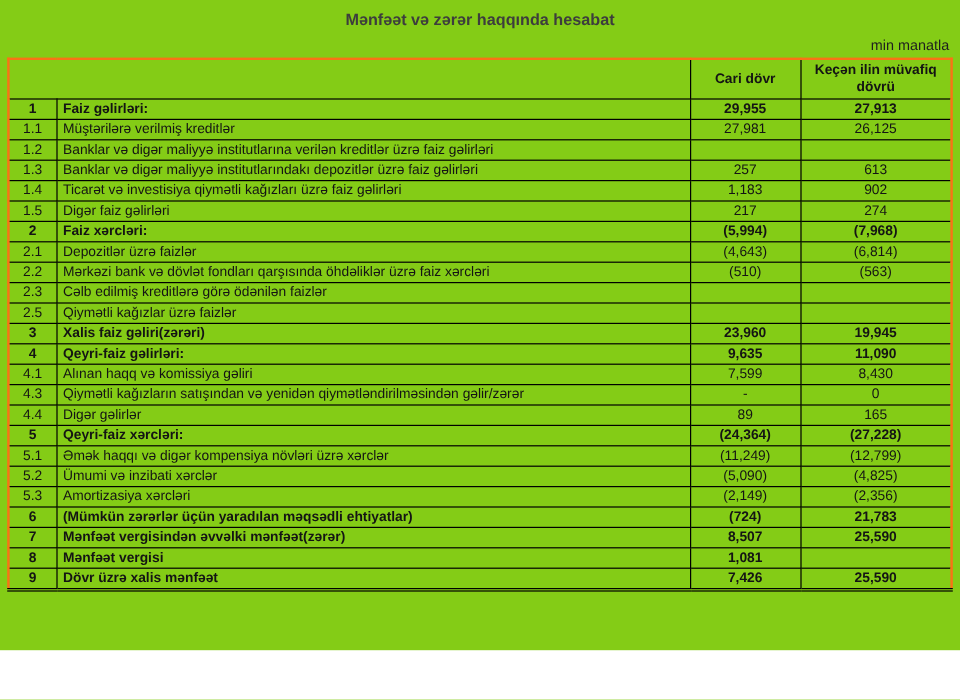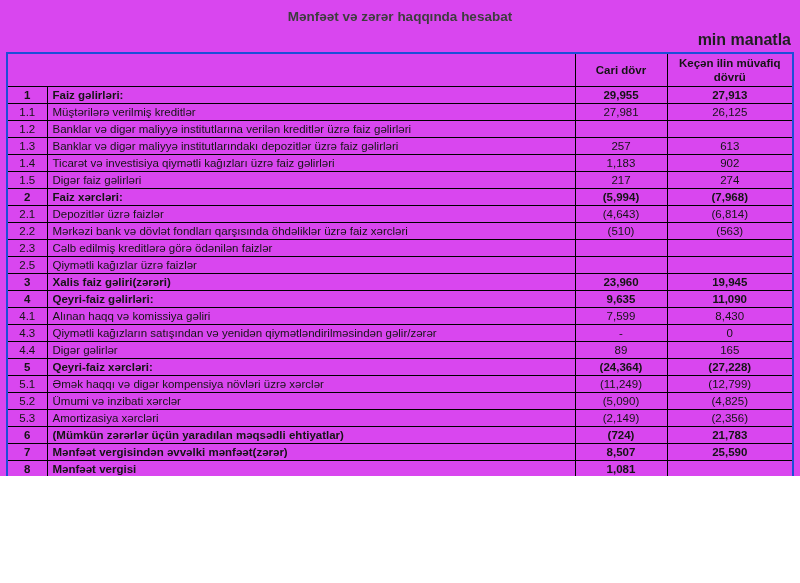--- a/index.html
+++ b/index.html
@@ -5,42 +5,42 @@
   * { box-sizing: border-box; }
   html, body {
     margin: 0;
     padding: 0;
     background: #ffffff;
     width: 800px;
     font-family: "Liberation Sans", "DejaVu Sans", sans-serif;
   }
   .page {
     width: 800px;
-    height: 476px;
+    height: 542px;
     padding: 5px 6px 6px 6px;
-    background: #d946ef;
+    background: #84cc16;
   }
   .title {
     text-align: center;
     font-weight: bold;
     font-size: 13.5px;
     color: #3d3d3d;
     padding: 4px 0 7px 0;
   }
   .unit-note {
     text-align: right;
-    font-weight: bold;
-    font-size: 16px;
+    font-weight: normal;
+    font-size: 12px;
     color: #1f1f1f;
     padding: 0 3px 3px 0;
   }
   table.pl {
     width: 100%;
     border-collapse: collapse;
-    border: 2px solid #1d4ed8;
+    border: 2px solid #f97316;
     table-layout: fixed;
   }
   table.pl th, table.pl td {
     border: 1px solid #000;
     font-size: 11.5px;
     color: #141414;
     padding: 1px 5px;
     height: 16px;
     line-height: 1.22;
     overflow: hidden;

